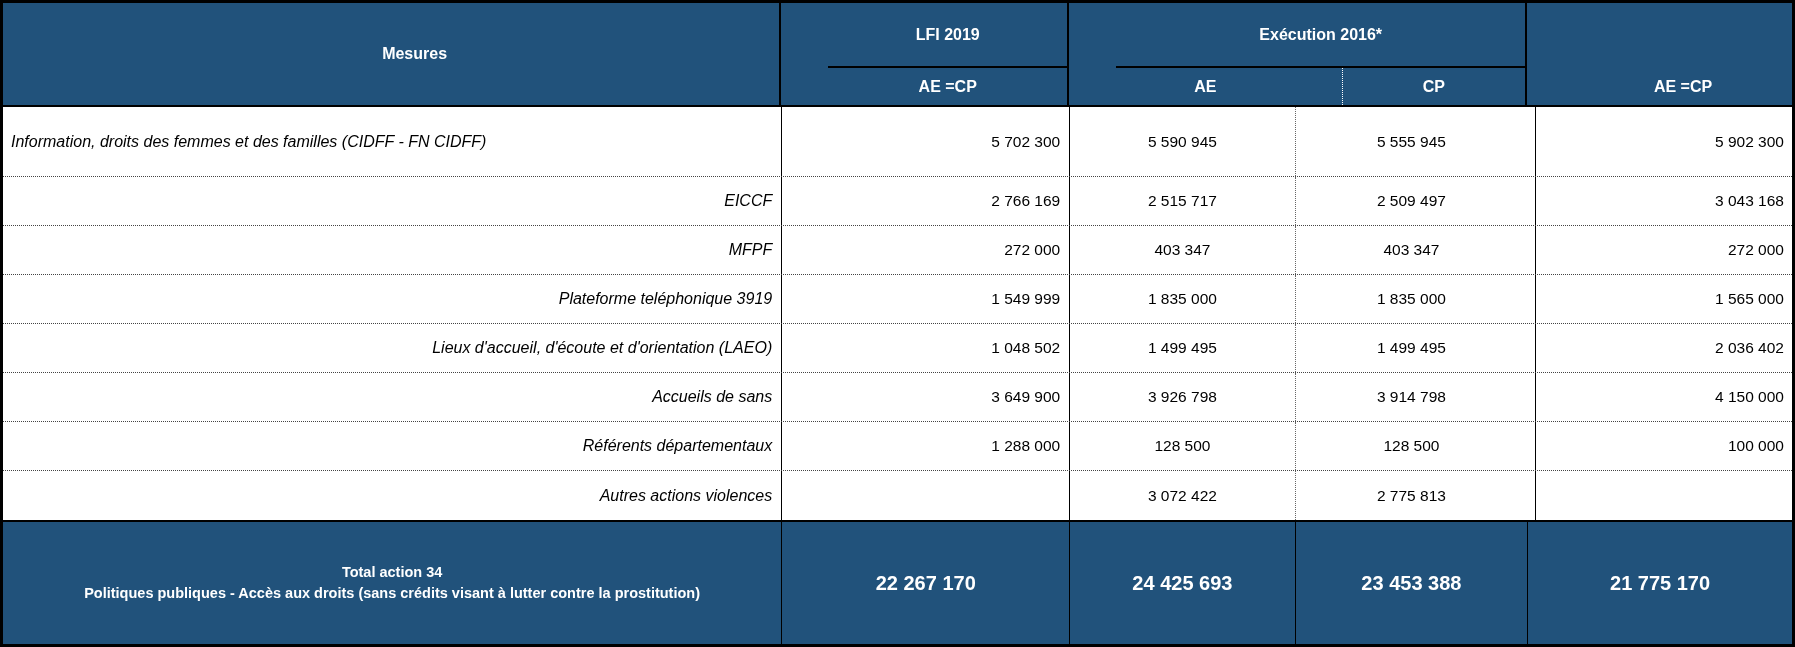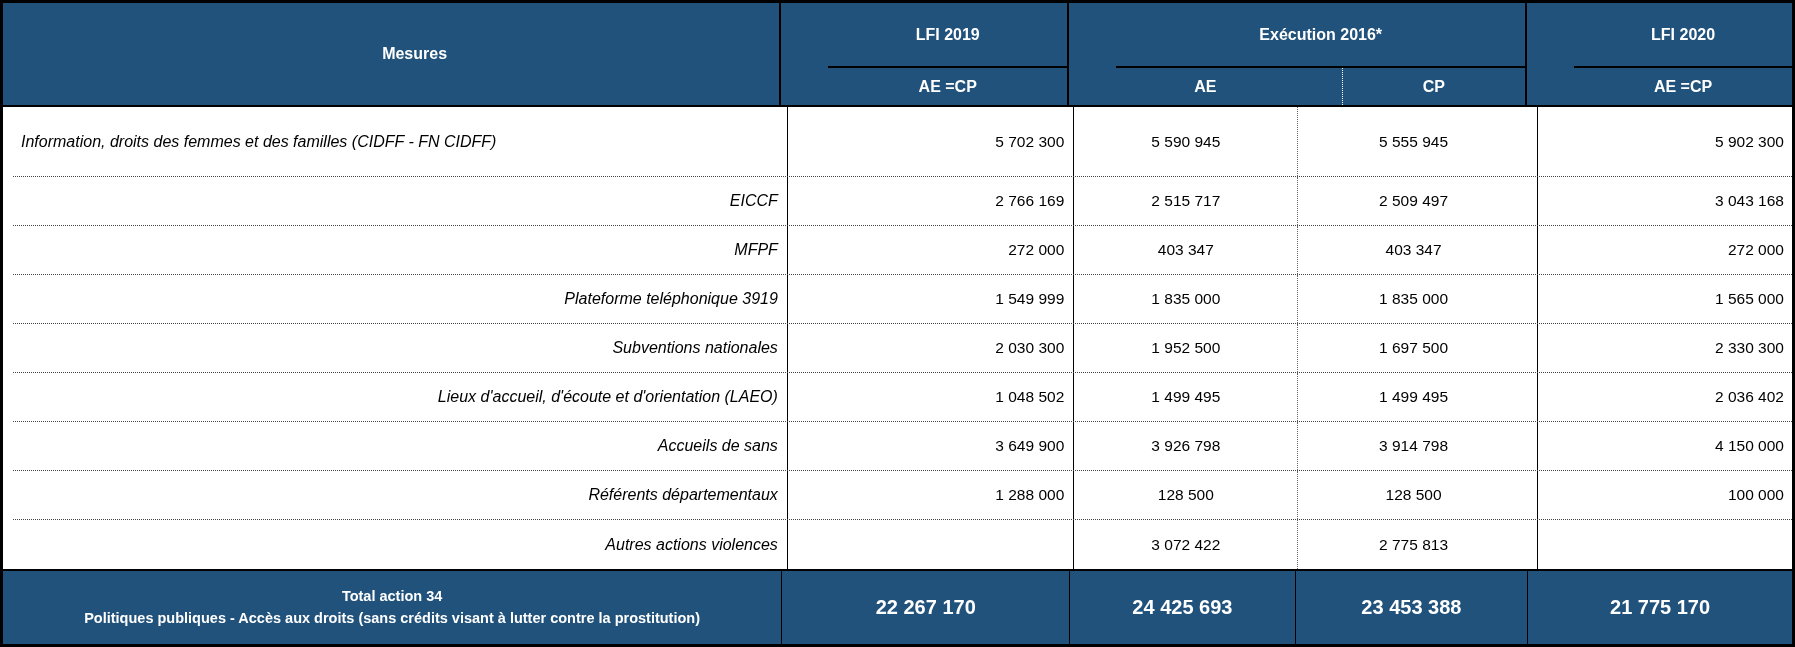--- a/index.html
+++ b/index.html
@@ -24,21 +24,21 @@
   .hcell{display:flex;align-items:center;justify-content:center;box-sizing:border-box;margin-left:47px;}
   .h-mesures{grid-column:1;grid-row:1/3;border-right:2px solid #000;text-align:right;}
   .h-lfi2019{grid-column:2;grid-row:1;border-right:2px solid #000;border-bottom:2px solid #000;}
   .h-exec{grid-column:3/5;grid-row:1;border-right:2px solid #000;border-bottom:2px solid #000;}
   .h-lfi2020{grid-column:5;grid-row:1;border-bottom:2px solid #000;}
   .s-aecp19{grid-column:2;grid-row:2;border-right:2px solid #000;}
   .s-ae{grid-column:3;grid-row:2;}
   .s-cp{grid-column:4;grid-row:2;border-left:1px dotted #fff;border-right:2px solid #000;}
   .s-aecp20{grid-column:5;grid-row:2;}
   
-  .body{display:flex;flex-direction:column;flex:0 0 auto;padding-left:10px;}
+  .body{display:flex;flex-direction:column;flex:0 0 auto;}
   .drow{
     display:grid;
     grid-template-columns:43.5% 16.1% 12.6% 13% 14.8%;
     height:49px;box-sizing:border-box;
     border-bottom:1px dotted #444;
     font-size:15.5px;color:#000;
   }
   .drow.first{height:70px;}
   .drow:last-child{border-bottom:none;}
   .dcell{display:flex;align-items:center;box-sizing:border-box;overflow:hidden;}
@@ -63,21 +63,20 @@
 </style>
 </head>
 <body>
 
 <div class="tbl">
 
   <div class="hdr">
     <div class="hcell h-mesures">Mesures</div>
     <div class="hcell h-lfi2019">LFI 2019</div>
     <div class="hcell h-exec">Exécution 2016*</div>
-    <div class="hcell h-lfi2020">LFI 2020</div>
     <div class="hcell s-aecp19">AE =CP</div>
     <div class="hcell s-cp">CP</div>
     <div class="hcell s-ae">AE</div>
     <div class="hcell s-aecp20">AE =CP</div>
   </div>
 
   <div class="body" id="rows">
       <div class="drow first">
         <div class="dcell lbl left">Information, droits des femmes et des familles (CIDFF - FN CIDFF)</div>
         <div class="dcell v1">5 702 300</div>
@@ -98,27 +97,20 @@
         <div class="dcell v2">403 347</div>
         <div class="dcell v3">403 347</div>
         <div class="dcell v4">272 000</div>
       </div>
       <div class="drow">
         <div class="dcell lbl">Plateforme teléphonique 3919</div>
         <div class="dcell v1">1 549 999</div>
         <div class="dcell v2">1 835 000</div>
         <div class="dcell v3">1 835 000</div>
         <div class="dcell v4">1 565 000</div>
-      </div>
-      <div class="drow">
-        <div class="dcell lbl">Subventions nationales</div>
-        <div class="dcell v1">2 030 300</div>
-        <div class="dcell v2">1 952 500</div>
-        <div class="dcell v3">1 697 500</div>
-        <div class="dcell v4">2 330 300</div>
       </div>
       <div class="drow">
         <div class="dcell lbl">Lieux d'accueil, d'écoute et d'orientation (LAEO)</div>
         <div class="dcell v1">1 048 502</div>
         <div class="dcell v2">1 499 495</div>
         <div class="dcell v3">1 499 495</div>
         <div class="dcell v4">2 036 402</div>
       </div>
       <div class="drow">
         <div class="dcell lbl">Accueils de sans</div>

